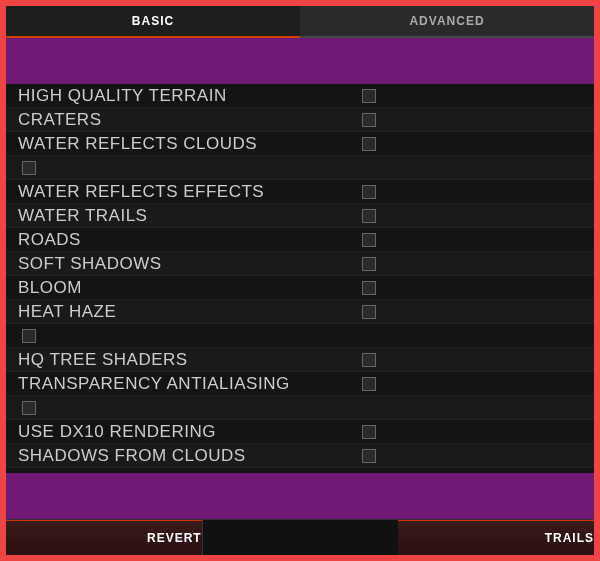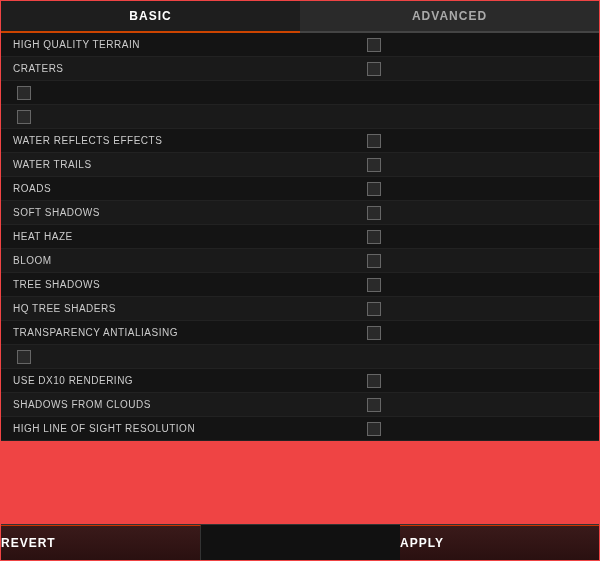--- a/index.html
+++ b/index.html
@@ -12,24 +12,25 @@
       width: 600px;
       height: 561px;
       background: #1a1a1a;
       font-family: 'Arial', sans-serif;
       overflow: hidden;
     }
 
     .container {
       width: 600px;
       height: 561px;
-      background: #ef4444;
-      border: 1px solid #ef4444;
+      background: #701a75;
+      border: 6px solid #ef4444;
       display: flex;
       flex-direction: column;
+      gap: 46px;
     }
 
     
     .tabs {
       display: flex;
       width: 100%;
       height: 32px;
       flex-shrink: 0;
     }
 
@@ -95,21 +96,21 @@
     .setting-row:nth-child(odd) {
       background: #141414;
     }
 
     .setting-row:nth-child(even) {
       background: #1a1a1a;
     }
 
     .setting-label {
       flex: 1;
-      font-size: 10px;
+      font-size: 17px;
       color: #cccccc;
       letter-spacing: 0.5px;
       padding-left: 8px;
       text-transform: uppercase;
     }
 
     .setting-checkbox-col {
       width: 240px;
       display: flex;
       align-items: center;
@@ -136,21 +137,21 @@
       display: flex;
       height: 36px;
       flex-shrink: 0;
       border-top: 1px solid #333;
     }
 
     .footer-btn {
       flex: 1;
       display: flex;
       align-items: center;
-      justify-content: flex-start;
+      justify-content: flex-end;
       cursor: pointer;
       font-size: 12px;
       font-weight: bold;
       letter-spacing: 1px;
       color: #ffffff;
       background: #1a1a1a;
     }
 
     .footer-btn.revert {
       background: linear-gradient(to bottom, #3a1a1a, #2a1010);
@@ -191,20 +192,21 @@
             <input type="checkbox" class="setting-checkbox" style="">
           </div>
         </div>
         <div class="setting-row">
           <span class="setting-label">CRATERS</span>
           <div class="setting-checkbox-col">
             <input type="checkbox" class="setting-checkbox" style="">
           </div>
         </div>
         <div class="setting-row">
+          <span class="setting-label">WATER REFLECTS CLOUDS</span>
           <div class="setting-checkbox-col">
             <input type="checkbox" class="setting-checkbox" style="">
           </div>
         </div>
         <div class="setting-row">
           <div class="setting-checkbox-col">
             <input type="checkbox" class="setting-checkbox" style="">
           </div>
         </div>
         <div class="setting-row">
@@ -225,33 +227,32 @@
             <input type="checkbox" class="setting-checkbox" style="">
           </div>
         </div>
         <div class="setting-row">
           <span class="setting-label">SOFT SHADOWS</span>
           <div class="setting-checkbox-col">
             <input type="checkbox" class="setting-checkbox" style="">
           </div>
         </div>
         <div class="setting-row">
+          <span class="setting-label">BLOOM</span>
+          <div class="setting-checkbox-col">
+            <input type="checkbox" class="setting-checkbox" style="">
+          </div>
+        </div>
+        <div class="setting-row">
           <span class="setting-label">HEAT HAZE</span>
           <div class="setting-checkbox-col">
             <input type="checkbox" class="setting-checkbox" style="">
           </div>
         </div>
         <div class="setting-row">
-          <span class="setting-label">BLOOM</span>
-          <div class="setting-checkbox-col">
-            <input type="checkbox" class="setting-checkbox" style="">
-          </div>
-        </div>
-        <div class="setting-row">
-          <span class="setting-label">TREE SHADOWS</span>
           <div class="setting-checkbox-col">
             <input type="checkbox" class="setting-checkbox" style="">
           </div>
         </div>
         <div class="setting-row">
           <span class="setting-label">HQ TREE SHADERS</span>
           <div class="setting-checkbox-col">
             <input type="checkbox" class="setting-checkbox" style="">
           </div>
         </div>
@@ -286,17 +287,17 @@
         </div>
       </div>
   </div>
 
   <div class="footer">
     <div class="footer-btn revert">
       <span>REVERT</span>
     </div>
     <div class="footer-spacer"></div>
     <div class="footer-btn apply">
-      <span>APPLY</span>
+      <span>TRAILS</span>
     </div>
   </div>
 
 </div>
 
 </body></html>

